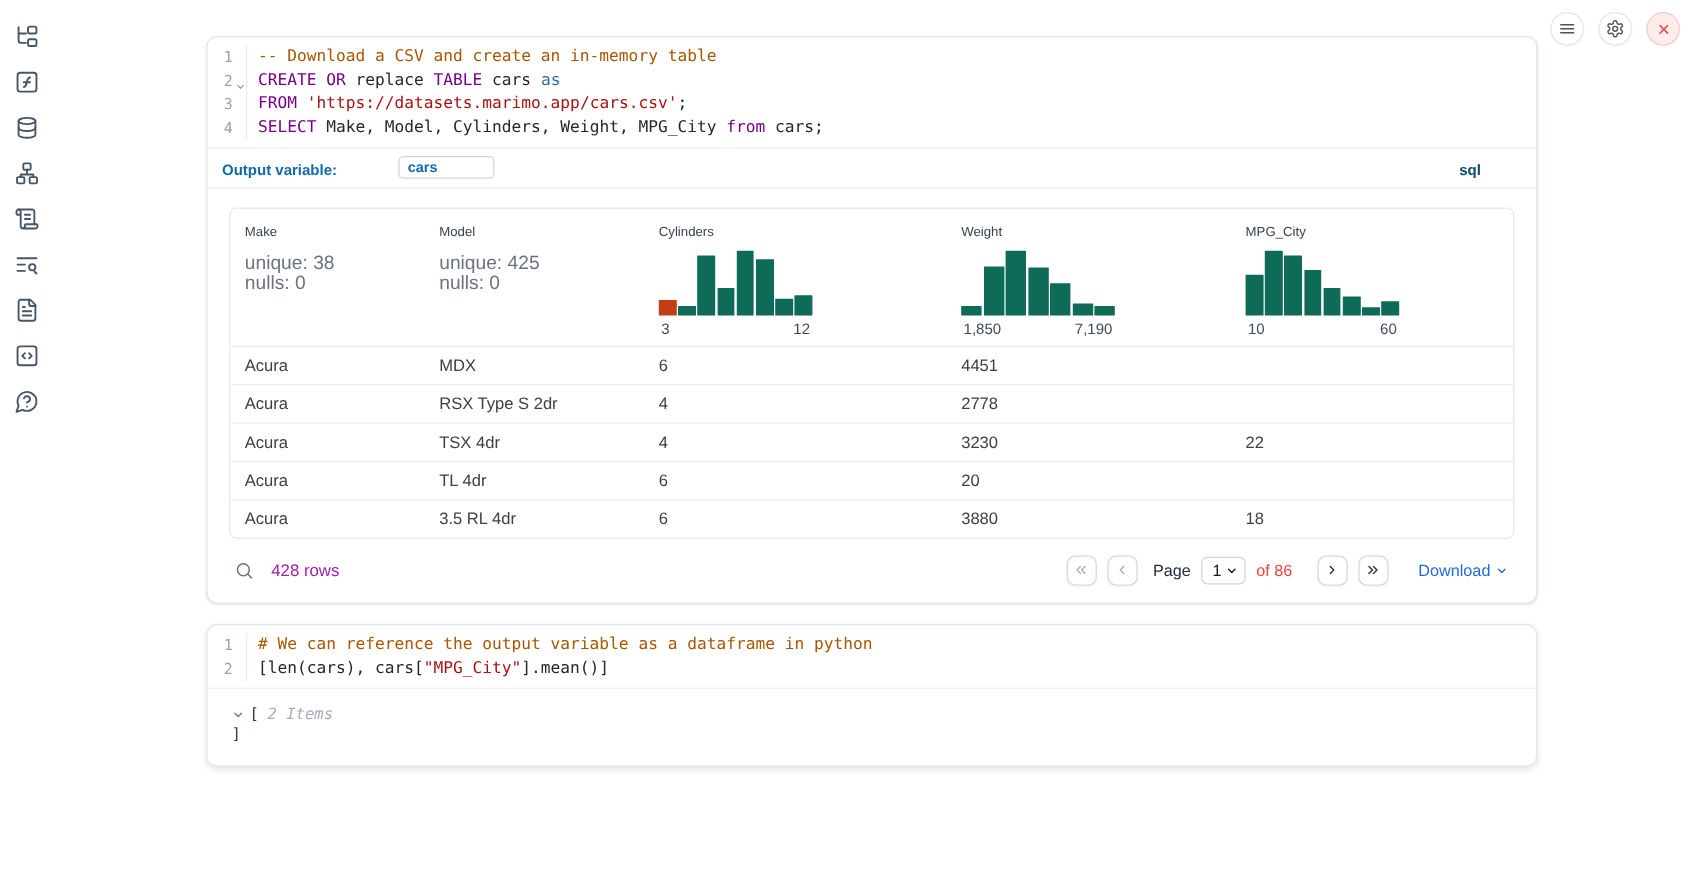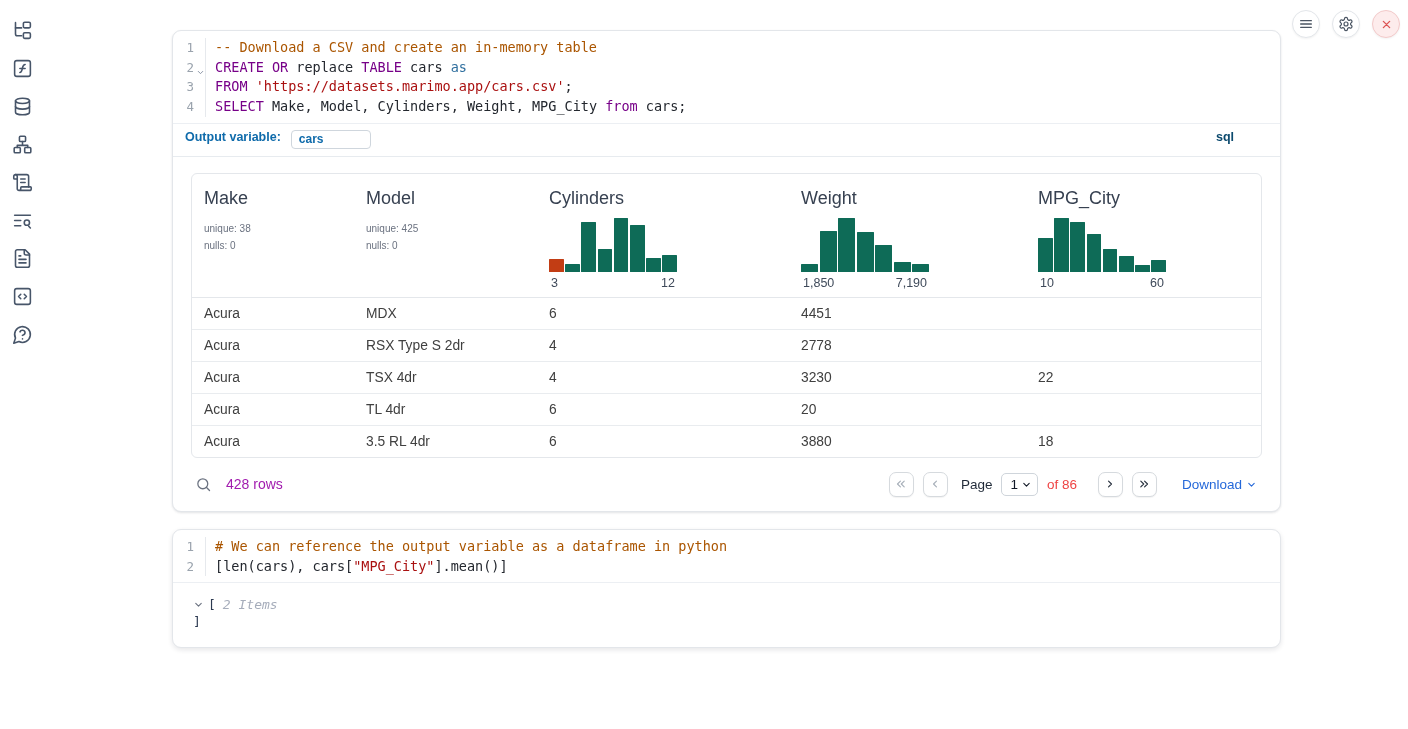--- a/index.html
+++ b/index.html
@@ -34,36 +34,36 @@
     position:relative; font-size:12.5px; user-select:none; }
   .gutter .fold { position:absolute; right:0; top:5px; color:#8a94a6; }
   .code-text { flex:1; border-left:1px solid #e6e9ed; padding-left:9px; white-space:pre; color:#23272e; }
   .tok-comment { color:#aa5500; }
   .tok-keyword { color:#770088; }
   .tok-string  { color:#aa1111; }
   .tok-kw2     { color:#2f6f9f; }
   .tok-plain   { color:#23272e; }
 
   
-  .outvar-row { display:flex; align-items:flex-start; padding:6px 12px 7px;
-    border-bottom:1px solid #e7ebef; }
+  .outvar-row { display:flex; align-items:flex-end; padding:6px 12px 7px;
+    border-bottom:1px solid #e7ebef;gap:41px; }
   .outvar-label { color:#0f6bab; font-weight:bold; font-size:12.5px; }
   .outvar-input { margin-left:10px; width:80px; height:19px; border:1px solid #cfd6dd;
     border-radius:4px; font-family:"Liberation Sans",sans-serif; font-weight:bold;
     font-size:12px; color:#0f6bab; padding:0 7px; outline:none; }
   .lang-badge { margin-left:auto; margin-right:34px; color:#0c4a6e; font-weight:bold; font-size:12.5px; }
 
   
   .result { padding:16px 18px 14px; }
   .table-wrap { border:1px solid #e4e7eb; border-radius:6px; overflow:hidden; }
   .t-header { display:grid; grid-template-columns:162px 183px 252px 237px 1fr;
     padding:8px 0 0; border-bottom:1px solid #e4e7eb; }
   .th { padding:6px 12px 0; }
-  .col-name { font-size:18px; color:#374151; cursor:pointer; }
-  .col-meta { margin-top:11px; font-size:10px; color:#6b7280; line-height:17px; }
+  .col-name { font-size:11px; color:#374151; cursor:pointer; }
+  .col-meta { margin-top:11px; font-size:16px; color:#6b7280; line-height:17px; }
   .col-meta + .col-meta { margin-top:0; }
   .hist { margin-top:7px; width:128px; height:56px; display:flex; align-items:flex-end; gap:1.5px; }
   .hist-bar { flex:1; border-radius:0.5px; }
   .hist-axis { width:128px; display:flex; justify-content:space-between;
     font-size:12.5px; color:#3f4a5a; margin-top:4px; padding:0 2px 7px; }
   .t-row { display:grid; grid-template-columns:162px 183px 252px 237px 1fr; }
   .t-row + .t-row { border-top:1px solid #e9ecef; }
   .t-cell { padding:8px 12px; font-size:13.8px; color:#404040; }
 
   

